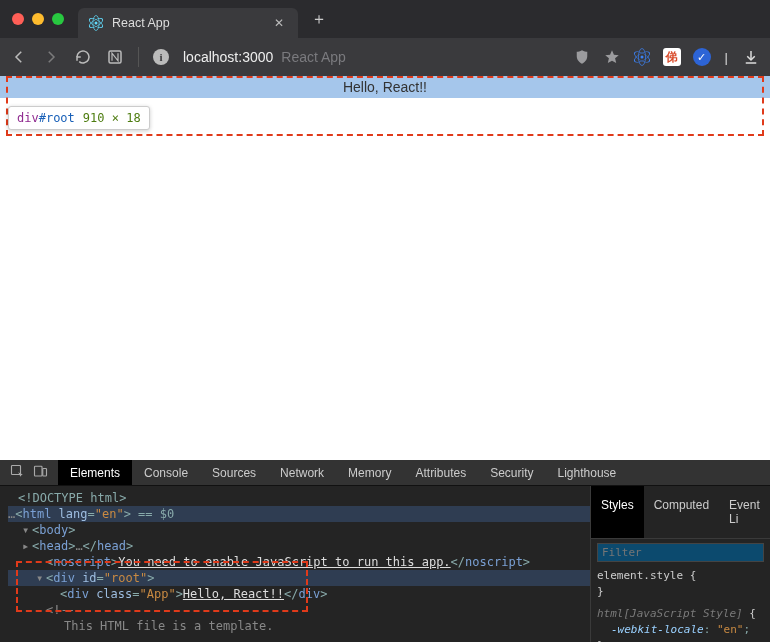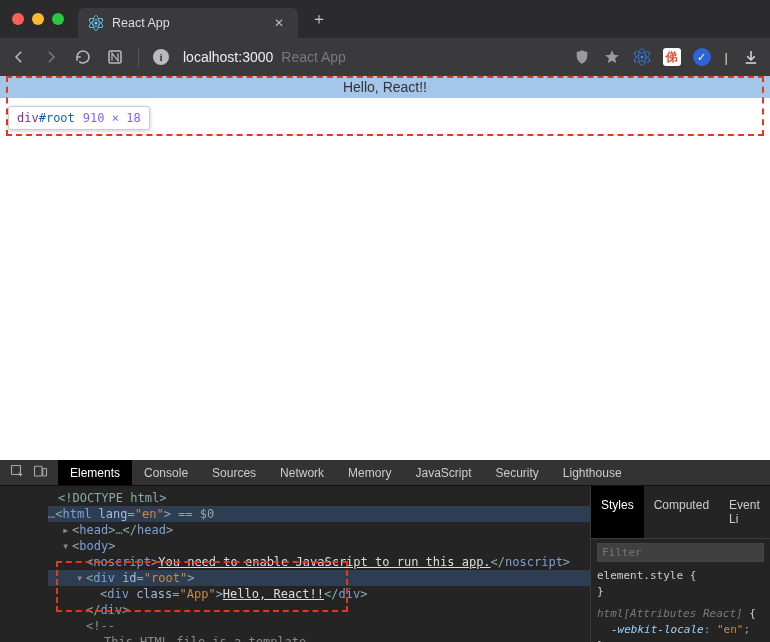--- a/index.html
+++ b/index.html
@@ -29,36 +29,36 @@
   .ext-check { width:18px; height:18px; border-radius:9px; background:#2d64d6; display:flex;align-items:center;justify-content:center; color:#fff; font-size:11px; }
   .ext-menu { color:#ddd; padding:0 2px;}
   .dl svg { stroke:#ddd; fill:none; }
   
   .viewport { background:#fff; position:relative; height:387px; }
   .highlight-band { background:#a5c6eb; height:22px; display:flex; align-items:center; justify-content:center; color:#333; font-size:14px; font-family: -apple-system, sans-serif; border:1px dashed transparent;}
   .ann-box { position:absolute; left:6px; top:0; right:6px; height:60px; border:2px dashed #e03a1a; pointer-events:none;}
   .inspect-tip { position:absolute; left:8px; top:30px; background:#fff; border:1px solid #ccc; border-radius:3px; box-shadow:0 1px 4px rgba(0,0,0,.2); padding:4px 8px; font:12px Menlo, monospace; display:flex; align-items:center; gap:8px; }
   .inspect-tip .tag { color:#8f2a8f; }
   .inspect-tip .id  { color:#1a61b8; }
-  .inspect-tip .dims{ color:#8b5cf6; }
+  .inspect-tip .dims{ color:#4d7c0f; }
   
   .devtools { position:absolute; left:0; right:0; bottom:0; background:#242424; color:#ccc; font-family: Menlo, Consolas, monospace; font-size:12px; }
   .dt-tabs { height:26px; display:flex; align-items:stretch; background:#333; border-bottom:1px solid #111;}
   .dt-pick { display:flex; align-items:center; gap:8px; padding:0 10px; color:#aaa; }
   .dt-pick svg{width:15px;height:15px; stroke:#aaa; fill:none; stroke-width:1.5;}
   .dt-tab { padding:0 12px; display:flex; align-items:center; color:#ccc; cursor:pointer; font:12px -apple-system, sans-serif;}
   .dt-tab.active { background:#000; color:#fff; }
   .dt-body { display:flex; height:156px; }
-  .dt-dom  { flex:1; padding:4px 0 4px 8px; overflow:hidden; line-height:16px; position:relative;margin-left:40px;}
+  .dt-dom  { flex:1; padding:4px 0 4px 8px; overflow:hidden; line-height:16px; position:relative;}
   .dt-styles { width:180px; border-left:1px solid #3a3a3a; display:flex; flex-direction:column; }
   .dt-styles-tabs { display:flex; border-bottom:1px solid #3a3a3a; font:12px -apple-system,sans-serif;}
   .dt-styles-tab { padding:12px 10px; color:#ccc; cursor:pointer;}
   .dt-styles-tab.active { background:#000; color:#fff;}
   .dt-filter { margin:4px 6px; }
-  .dt-filter input { width:100%; background:#404040; border:1px solid #444; color:#ccc; padding:2px 4px; font:11px Menlo,monospace; }
+  .dt-filter input { width:100%; background:#0c4a6e; border:1px solid #444; color:#ccc; padding:2px 4px; font:11px Menlo,monospace; }
   .dt-rules { padding:2px 6px; line-height:16px; font-size:11px;}
   .rule-sel { color:#ccc; }
   .rule-comment { color:#7a7a7a; font-style:italic;}
   .brace { color:#ccc; }
   .prop { color:#9ad1ff; font-style:italic;}
   .valq { color:#c98a42;}
   .dom-line { white-space:pre; }
   .ind1{padding-left:0;} .ind2{padding-left:14px;} .ind3{padding-left:28px;} .ind4{padding-left:42px;} .ind5{padding-left:56px;}
   .punct{color:#8aa;} .tagn{color:#7aa0d4;} .attrn{color:#9dbde0;} .attrv{color:#c98a42;} .txt{color:#ddd;text-decoration:underline;} .gray{color:#888;}
   .selected-line { background:#2f3d52; }
@@ -178,48 +178,47 @@
       <span><svg viewBox="0 0 20 20">
             <rect x="2" y="3" width="10" height="13" rx="1"></rect>
             <rect x="13" y="6" width="5" height="10" rx="1"></rect>
           </svg></span>
     </div>
     <div class="dt-tab active">Elements</div>
     <div class="dt-tab">Console</div>
     <div class="dt-tab">Sources</div>
     <div class="dt-tab">Network</div>
     <div class="dt-tab">Memory</div>
-    <div class="dt-tab">JavaScript</div>
+    <div class="dt-tab">Attributes</div>
     <div class="dt-tab">Security</div>
     <div class="dt-tab">Lighthouse</div>
   </div>
   <div class="dt-body">
     <div class="dt-dom">
       <div class="dom-ann" style="left:16px; top:75px; width:292px; height:51px;"></div>
       <div class="dom-line ind1"><span class="twisty"> </span><span class="punct">&lt;!DOCTYPE html&gt;</span></div>
       <div class="dom-line ind1 selected-line"><span class="gray">…</span><span class="punct">&lt;</span><span class="tagn">html </span><span class="attrn">lang</span><span class="punct">=</span><span class="attrv">"en"</span><span class="punct">&gt;</span> <span class="eq0">== $0</span></div>
+      <div class="dom-line ind2"><span class="twisty">▾</span><span class="punct">&lt;</span><span class="tagn">body</span><span class="punct">&gt;</span></div>
       <div class="dom-line ind2"><span class="twisty">▸</span><span class="punct">&lt;</span><span class="tagn">head</span><span class="punct">&gt;</span><span class="gray">…</span><span class="punct">&lt;/</span><span class="tagn">head</span><span class="punct">&gt;</span></div>
-      <div class="dom-line ind2"><span class="twisty">▾</span><span class="punct">&lt;</span><span class="tagn">body</span><span class="punct">&gt;</span></div>
       <div class="dom-line ind3"><span class="twisty"> </span><span class="punct">&lt;</span><span class="tagn">noscript</span><span class="punct">&gt;</span><span class="txt">You need to enable JavaScript to run this app.</span><span class="punct">&lt;/</span><span class="tagn">noscript</span><span class="punct">&gt;</span></div>
       <div class="dom-line ind3 selected-line"><span class="twisty">▾</span><span class="punct">&lt;</span><span class="tagn">div </span><span class="attrn">id</span><span class="punct">=</span><span class="attrv">"root"</span><span class="punct">&gt;</span></div>
       <div class="dom-line ind4"><span class="twisty"> </span><span class="punct">&lt;</span><span class="tagn">div </span><span class="attrn">class</span><span class="punct">=</span><span class="attrv">"App"</span><span class="punct">&gt;</span><span class="txt">Hello, React!!</span><span class="punct">&lt;/</span><span class="tagn">div</span><span class="punct">&gt;</span></div>
-      <div class="dom-line ind3"><span class="twisty"> </span><span class="punct">&lt;/</span><span class="tagn">div</span><span class="punct">&gt;</span></div>
       <div class="dom-line ind3"><span class="twisty"> </span><span class="gray">&lt;!--</span></div>
       <div class="dom-line ind5"><span class="gray">This HTML file is a template.</span></div>
     </div>
     <div class="dt-styles">
       <div class="dt-styles-tabs">
         <div class="dt-styles-tab active">Styles</div>
         <div class="dt-styles-tab">Computed</div>
         <div class="dt-styles-tab">Event Li</div>
       </div>
       <div class="dt-filter"><input placeholder="Filter" style=""></div>
       <div class="dt-rules">
         <div><span class="rule-sel">element.style</span> <span class="brace">{</span></div>
         <div><span class="brace">}</span></div>
-        <div style="margin-top:6px"><span class="rule-comment">html[Attributes React]</span> <span class="brace">{</span></div>
+        <div style="margin-top:6px"><span class="rule-comment">html[JavaScript Style]</span> <span class="brace">{</span></div>
         <div style="padding-left:14px"><span class="prop">-webkit-locale</span><span class="punct">: </span><span class="valq">"en"</span><span class="punct">;</span></div>
         <div><span class="brace">}</span></div>
 
       </div>
     </div>
   </div>
 </div>
 
 </body></html>

